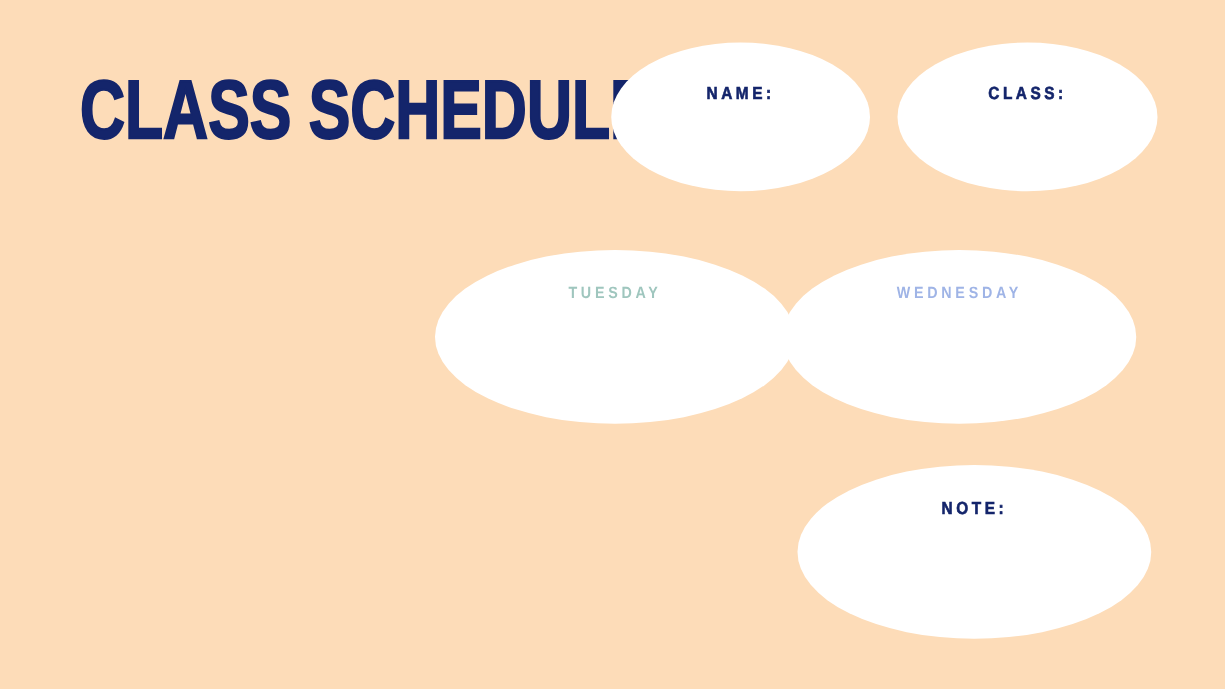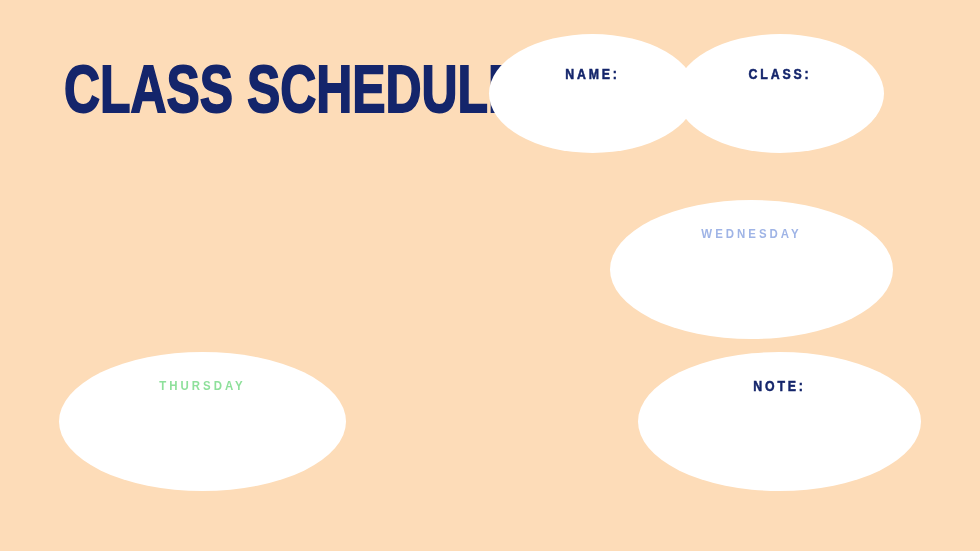--- a/index.html
+++ b/index.html
@@ -76,53 +76,53 @@
     top: 26px;
     font-size: 14px;
     letter-spacing: 3.2px;
     color: #14256b;
     -webkit-text-stroke: 0.5px #14256b;
     transform: scaleX(0.88);
   }
 
   
   #oval-name  { left: 489px; top: 34px;  width: 207px; height: 119px; }
-  #oval-class { left: 676px; top: 34px;  width: 208px; height: 119px; }
+  #oval-class { left: 718px; top: 34px;  width: 208px; height: 119px; }
 
   #oval-monday    { left: 59px;  top: 200px; width: 287px; height: 139px; }
   #oval-tuesday   { left: 348px; top: 200px; width: 288px; height: 139px; }
-  #oval-wednesday { left: 610px; top: 200px; width: 283px; height: 139px; }
+  #oval-wednesday { left: 626px; top: 200px; width: 283px; height: 139px; }
 
   #oval-thursday { left: 59px;  top: 352px; width: 287px; height: 139px; }
   #oval-friday   { left: 348px; top: 352px; width: 288px; height: 139px; }
-  #oval-note     { left: 638px; top: 352px; width: 283px; height: 139px; }
+  #oval-note     { left: 638px; top: 372px; width: 283px; height: 139px; }
 </style>
 </head>
 <body>
 
 <div id="canvas">
 
   <div class="title">CLASS SCHEDULE</div>
 
   <div class="oval" id="oval-name">
     <div class="oval-label label-head">NAME:</div>
   </div>
 
   <div class="oval" id="oval-class">
     <div class="oval-label label-head">CLASS:</div>
   </div>
 
 
+  <div class="oval" id="oval-tuesday">
+    <div class="oval-label label-day" style="color:#9FC6BE;">TUESDAY</div>
+  </div>
 
   <div class="oval" id="oval-wednesday">
     <div class="oval-label label-day" style="color:#9FB4E6;">WEDNESDAY</div>
   </div>
 
-  <div class="oval" id="oval-thursday">
-    <div class="oval-label label-day" style="color:#8EE09B;">THURSDAY</div>
-  </div>
 
 
   <div class="oval" id="oval-note">
     <div class="oval-label label-note">NOTE:</div>
   </div>
 
 </div>
 
 </body></html>

